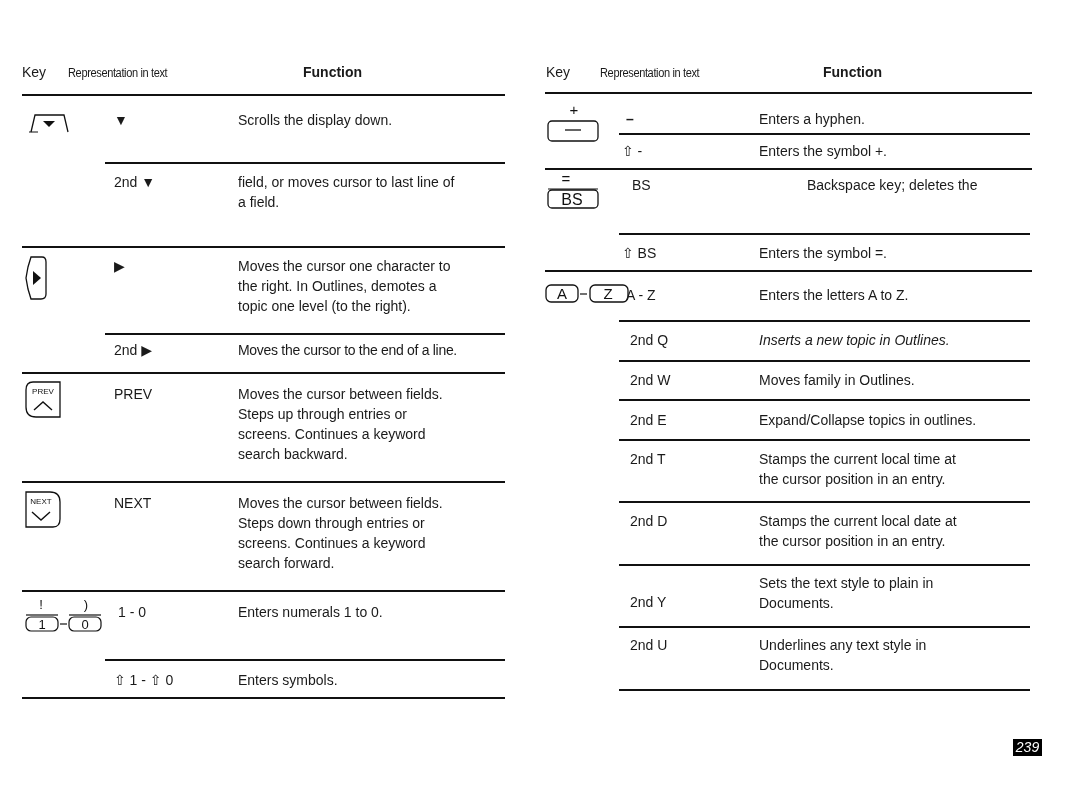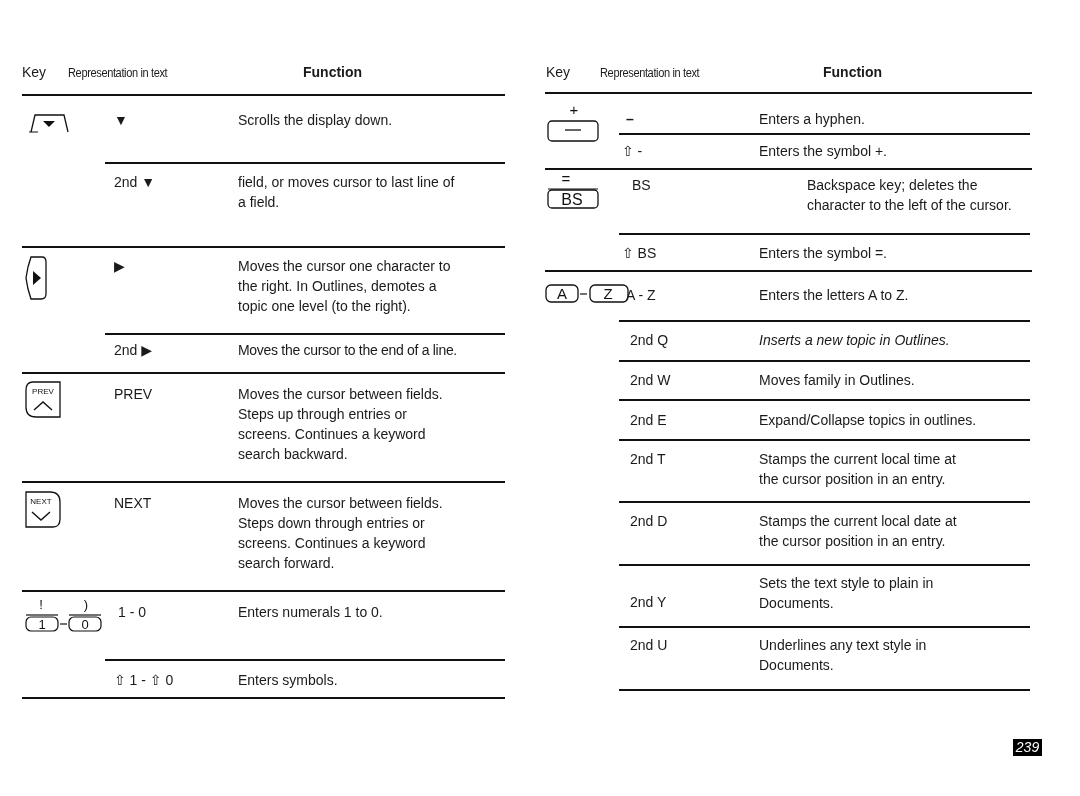--- a/index.html
+++ b/index.html
@@ -154,21 +154,20 @@
     <svg width="56" height="38" viewBox="0 0 56 38">
       <text x="20" y="12" font-family="Liberation Sans, sans-serif" font-size="15" text-anchor="middle" fill="#111">=</text>
       <line x1="2" y1="17" x2="52" y2="17" stroke="#111" stroke-width="1.2"></line>
       <rect x="2" y="18" width="50" height="18" rx="4" fill="none" stroke="#111" stroke-width="1.3"></rect>
       <text x="26" y="33" font-family="Liberation Sans, sans-serif" font-size="16" text-anchor="middle" fill="#111">BS</text>
     </svg>
   </div>
   <div class="rep" style="left:632px;top:175px;">BS</div>
   <div class="fn" style="left:759px;top:175px;margin-left:48px;">
     <div>Backspace key; deletes the</div>
-    <div>character to the left of the cursor.</div>
   </div>
   <div class="line" style="left:619px;top:233px;width:411px;"></div>
 
   <div class="rep" style="left:622px;top:243px;">⇧ BS</div>
   <div class="fn" style="left:759px;top:243px;">
     <div>Enters the symbol =.</div>
   </div>
   <div class="line" style="left:545px;top:270px;width:487px;"></div>
 
   <div class="keyicon" style="left:544px;top:283px;">

